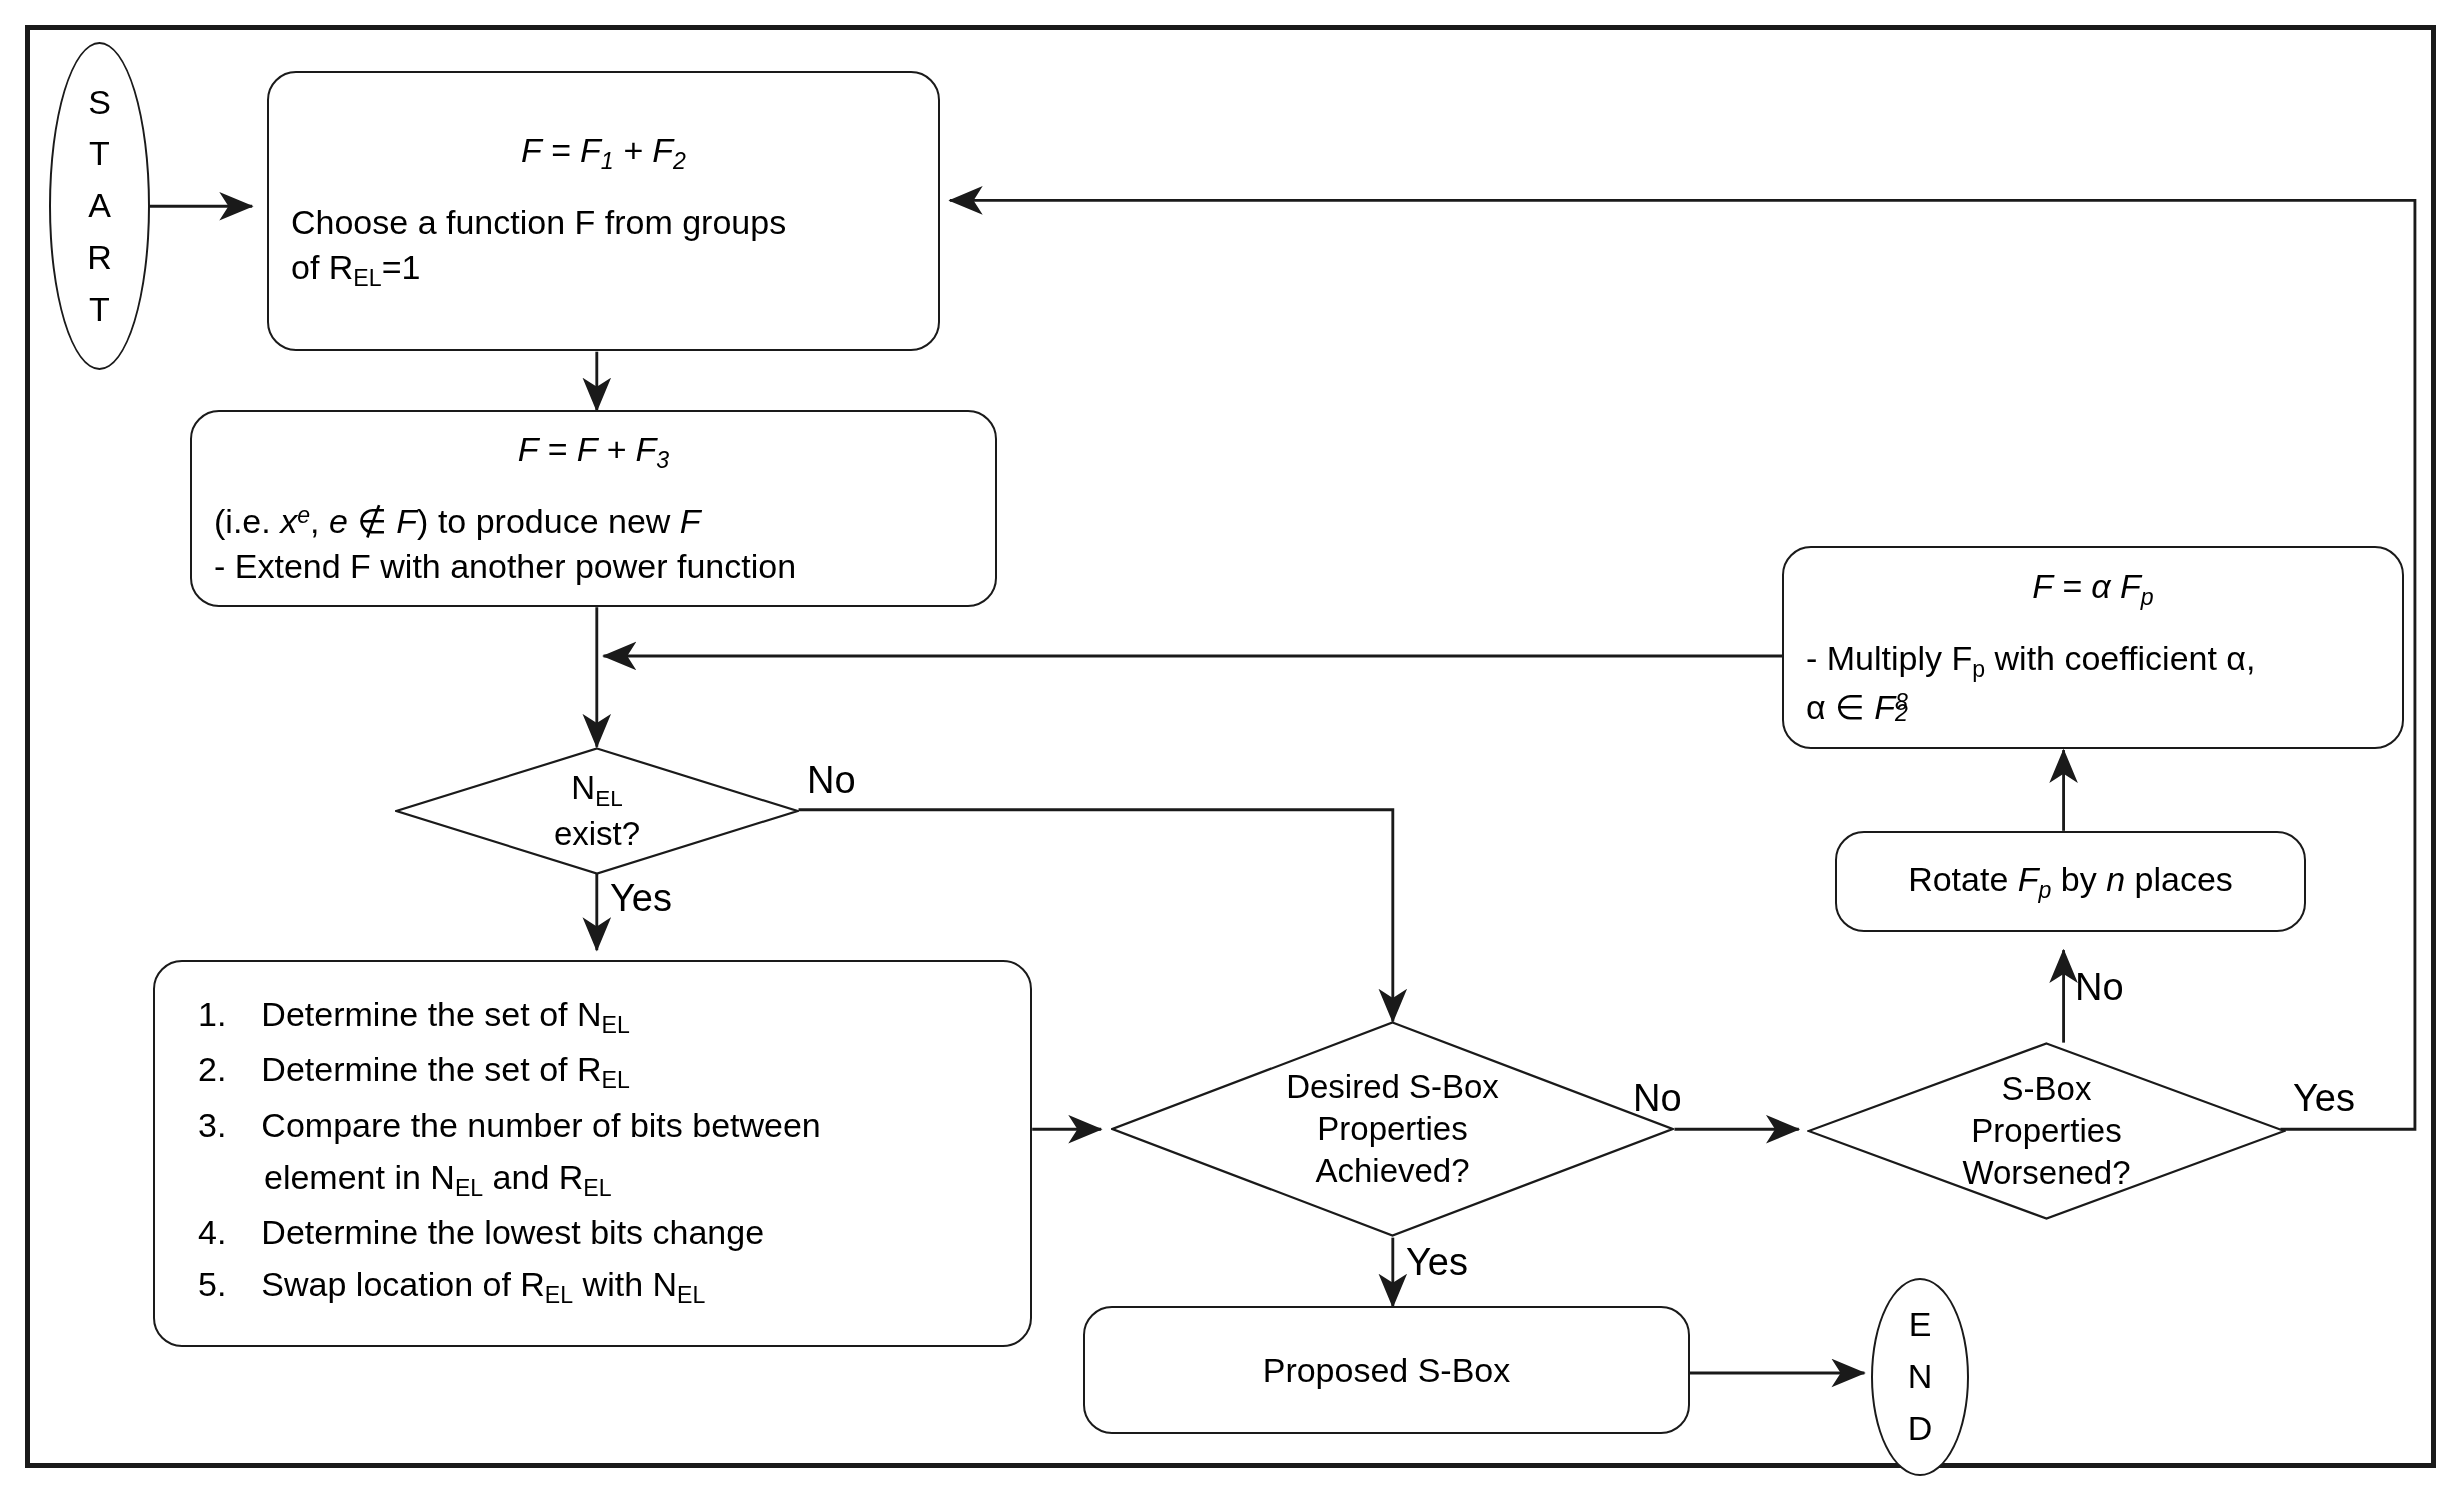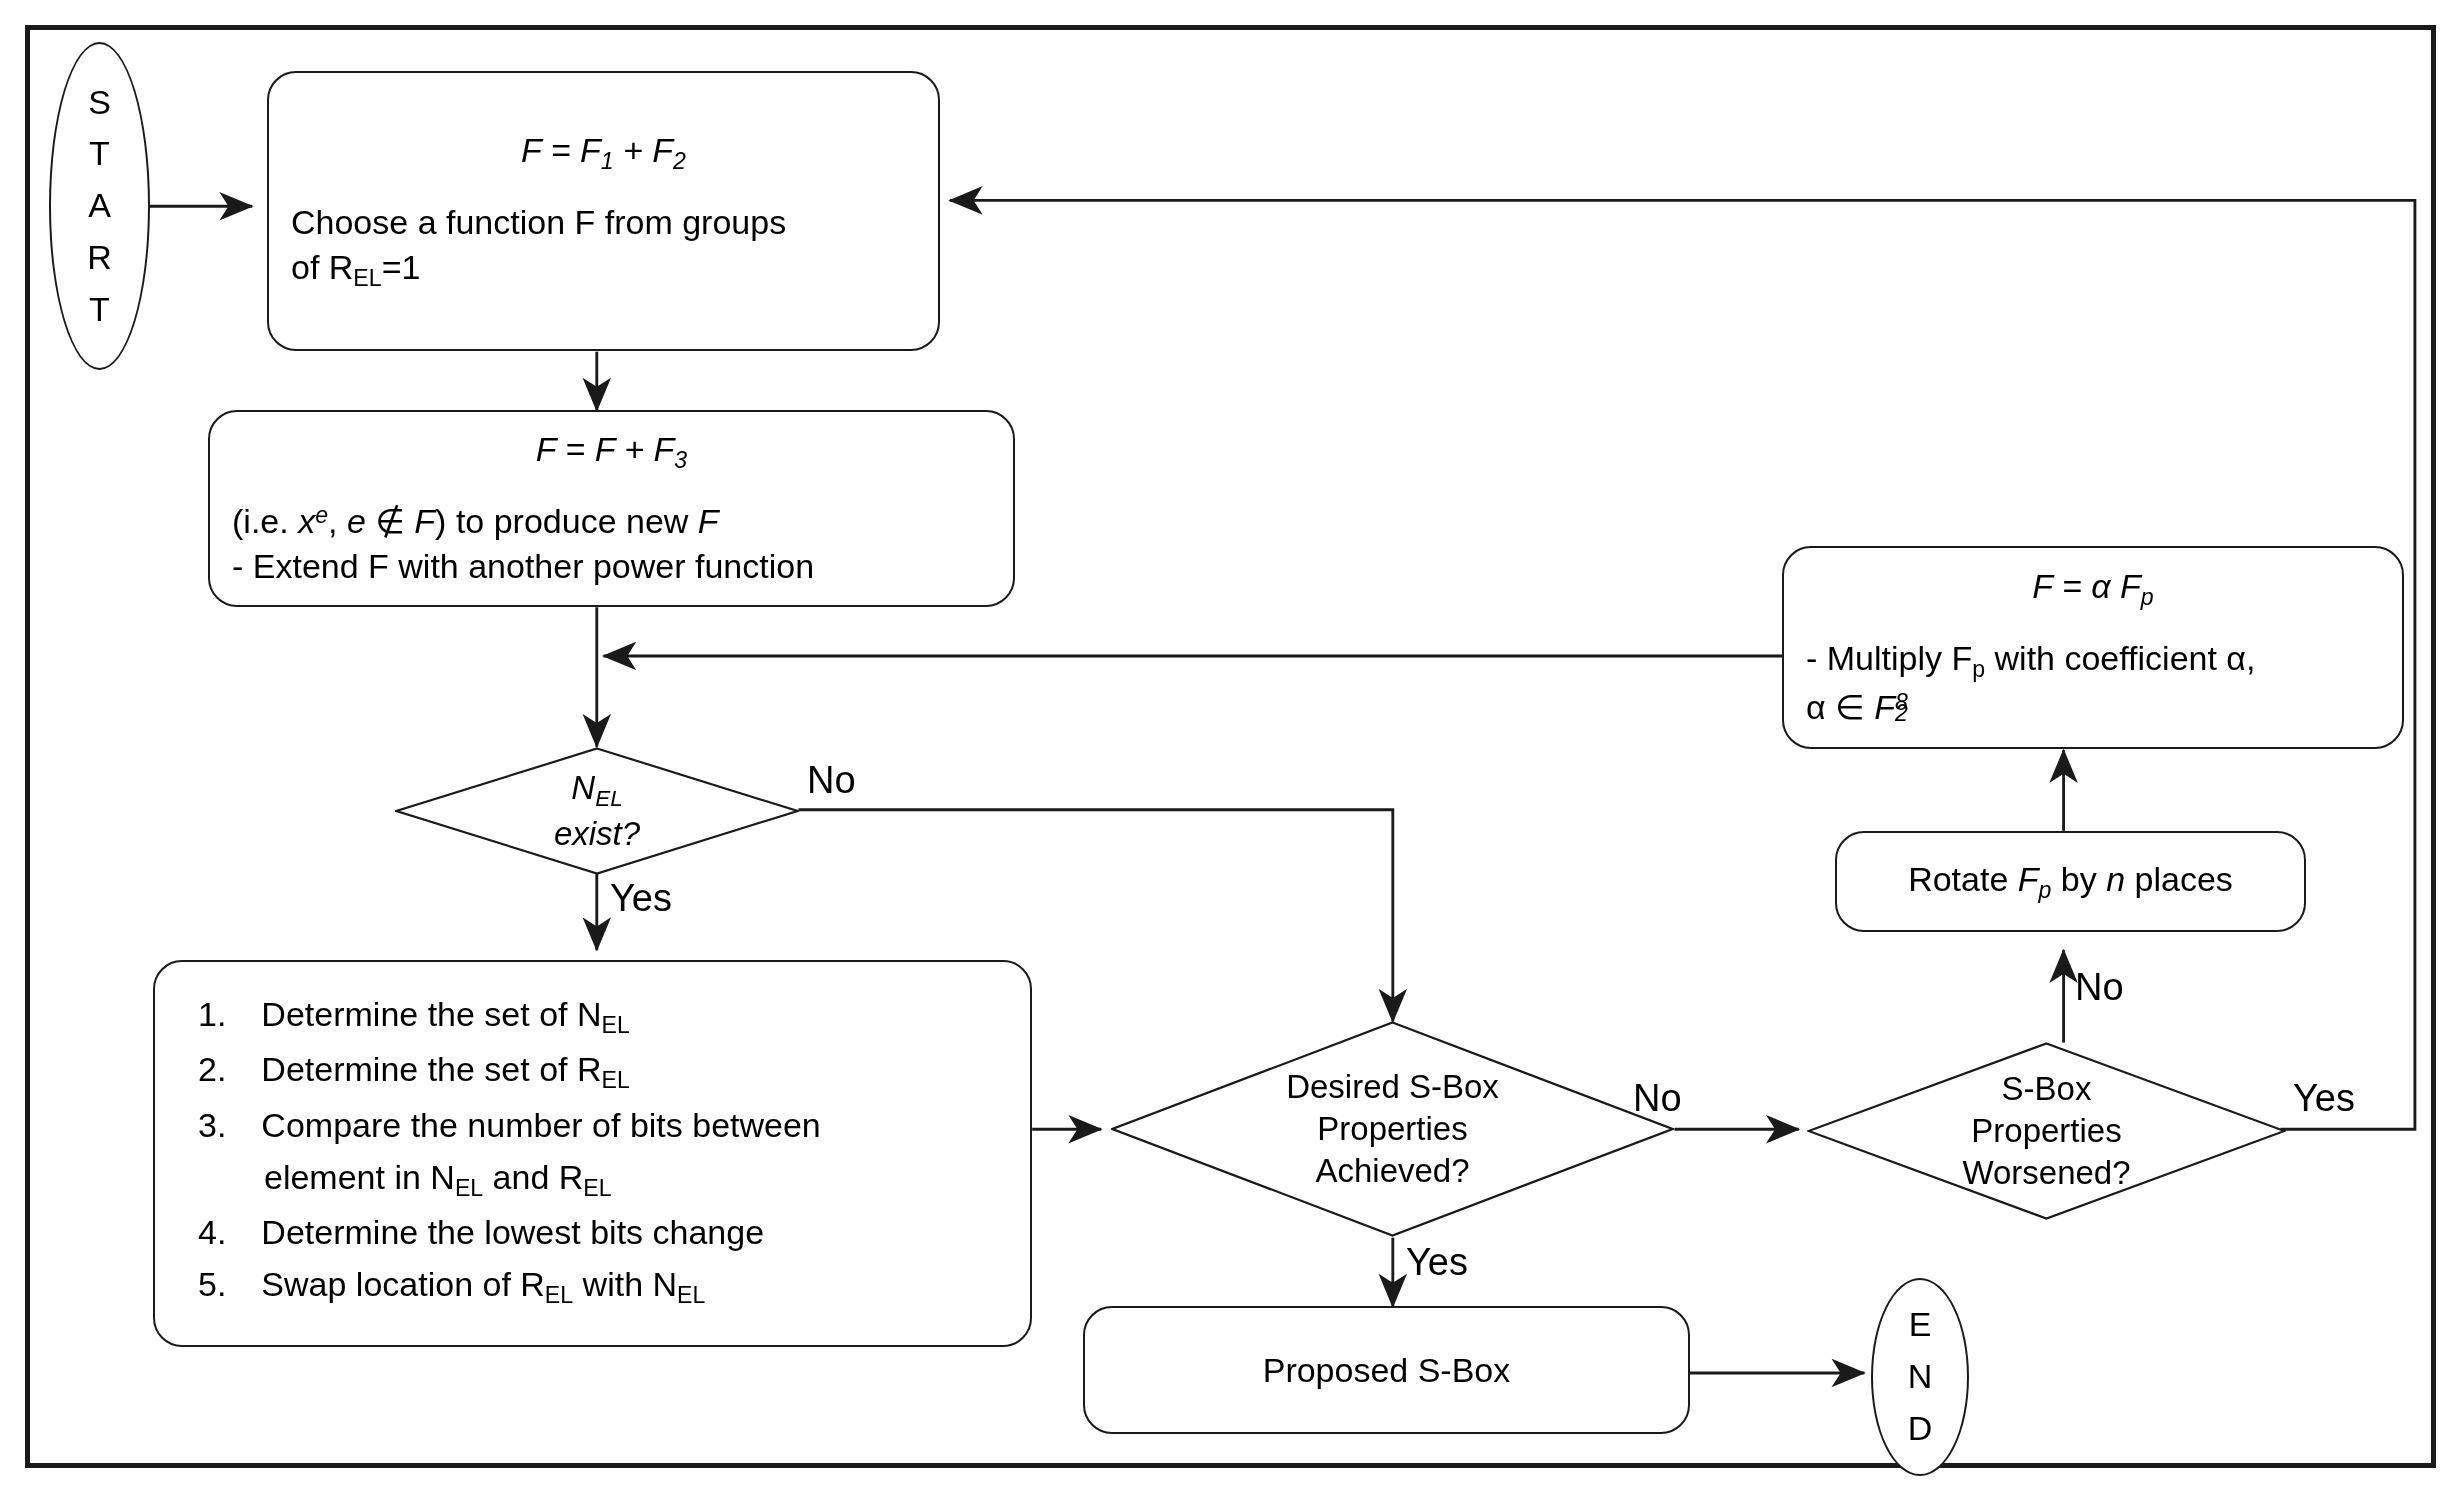--- a/index.html
+++ b/index.html
@@ -174,21 +174,21 @@
   <div class="node rbox" style="left:267px; top:71px; width:673px; height:280px;">
     <div class="line1">
       <span class="it">F</span><span> = </span><span class="it">F</span><sub class="it">1</sub><span> + </span><span class="it">F</span><sub class="it">2</sub>
     </div>
     <div class="body-text">
       <div>Choose a function F from groups</div>
       <div><span>of R</span><sub>EL</sub><span>=1</span></div>
     </div>
   </div>
 
-  <div class="node rbox" style="left:208px; top:410px; width:807px; height:197px;">
+  <div class="node rbox" style="left:190px; top:410px; width:807px; height:197px;">
     <div class="line1">
       <span class="it">F</span><span> = </span><span class="it">F</span><span> + </span><span class="it">F</span><sub class="it">3</sub>
     </div>
     <div class="body-text">
       <div><span>(i.e. </span><span class="it">x</span><sup class="it">e</sup><span>, </span><span class="it">e</span><span> ∉ </span><span class="it">F</span><span>) to produce new </span><span class="it">F</span></div>
       <div>- Extend F with another power function</div>
     </div>
   </div>
 
   <div class="node rbox" style="left:1782px; top:546px; width:622px; height:203px;">
@@ -213,21 +213,21 @@
     <ol style="list-style:none;">
       <li style="text-indent:-66px;"><span>1.</span><span style="display:inline-block;width:35px;"></span><span>Determine the set of N</span><sub>EL</sub></li>
       <li style="text-indent:-66px;"><span>2.</span><span style="display:inline-block;width:35px;"></span><span>Determine the set of R</span><sub>EL</sub></li>
       <li style="text-indent:-66px;"><span>3.</span><span style="display:inline-block;width:35px;"></span><span>Compare the number of bits between</span></li>
       <li><span>element in N</span><sub>EL</sub><span> and R</span><sub>EL</sub></li>
       <li style="text-indent:-66px;"><span>4.</span><span style="display:inline-block;width:35px;"></span><span>Determine the lowest bits change</span></li>
       <li style="text-indent:-66px;"><span>5.</span><span style="display:inline-block;width:35px;"></span><span>Swap location of R</span><sub>EL</sub><span> with N</span><sub>EL</sub></li>
     </ol>
   </div>
 
-  <div class="diamond" style="left:395px; top:747px; width:404px; height:128px;font-style:italic;">
+  <div class="diamond" style="left:395px; top:747px; width:404px; height:128px;">
     <svg width="404" height="128" viewBox="0 0 480 152">
       <polygon points="240,1.7 478.3,76 240,150.3 1.7,76" fill="#ffffff" stroke="#1a1a1a" stroke-width="2.6"></polygon>
     </svg>
     <div class="dtext">
       <div><span>N</span><sub>EL</sub></div>
       <div>exist?</div>
     </div>
   </div>
 
   <div class="diamond" style="left:1111px; top:1021px; width:563px; height:216px;">

